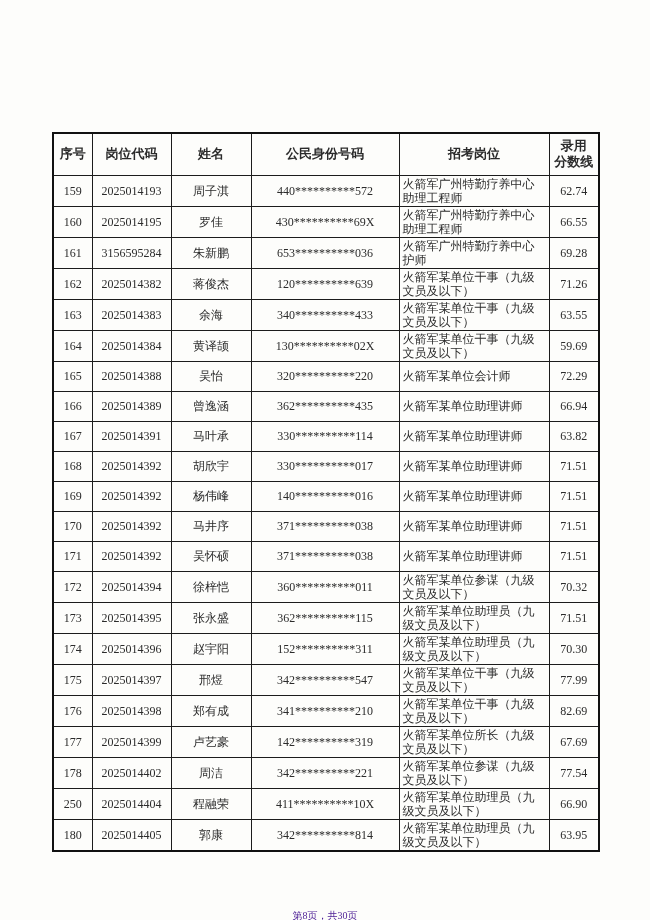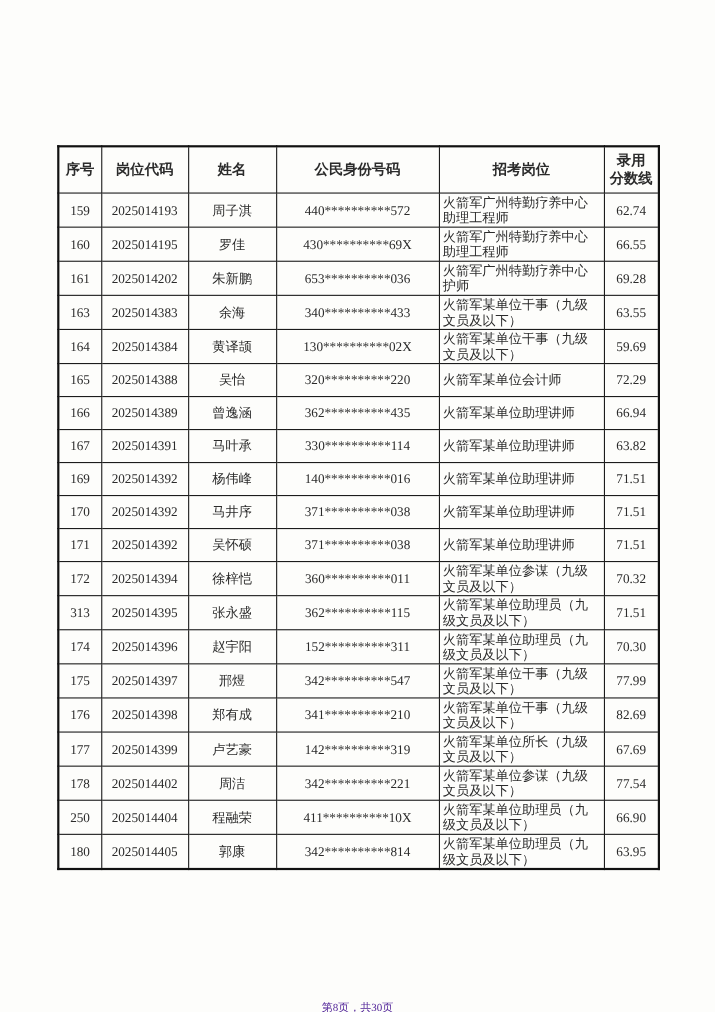--- a/index.html
+++ b/index.html
@@ -102,25 +102,33 @@
         <tr>
           <td class="cell-seq">160</td>
           <td class="cell-code">2025014195</td>
           <td class="cell-name">罗佳</td>
           <td class="cell-id">430**********69X</td>
           <td class="cell-position">火箭军广州特勤疗养中心助理工程师</td>
           <td class="cell-score">66.55</td>
         </tr>
         <tr>
           <td class="cell-seq">161</td>
-          <td class="cell-code">2025014202</td>
+          <td class="cell-code">3156595284</td>
           <td class="cell-name">朱新鹏</td>
           <td class="cell-id">653**********036</td>
           <td class="cell-position">火箭军广州特勤疗养中心护师</td>
           <td class="cell-score">69.28</td>
+        </tr>
+        <tr>
+          <td class="cell-seq">162</td>
+          <td class="cell-code">2025014382</td>
+          <td class="cell-name">蒋俊杰</td>
+          <td class="cell-id">120**********639</td>
+          <td class="cell-position">火箭军某单位干事（九级文员及以下）</td>
+          <td class="cell-score">71.26</td>
         </tr>
         <tr>
           <td class="cell-seq">163</td>
           <td class="cell-code">2025014383</td>
           <td class="cell-name">余海</td>
           <td class="cell-id">340**********433</td>
           <td class="cell-position">火箭军某单位干事（九级文员及以下）</td>
           <td class="cell-score">63.55</td>
         </tr>
         <tr>
@@ -149,20 +157,28 @@
         </tr>
         <tr>
           <td class="cell-seq">167</td>
           <td class="cell-code">2025014391</td>
           <td class="cell-name">马叶承</td>
           <td class="cell-id">330**********114</td>
           <td class="cell-position">火箭军某单位助理讲师</td>
           <td class="cell-score">63.82</td>
         </tr>
         <tr>
+          <td class="cell-seq">168</td>
+          <td class="cell-code">2025014392</td>
+          <td class="cell-name">胡欣宇</td>
+          <td class="cell-id">330**********017</td>
+          <td class="cell-position">火箭军某单位助理讲师</td>
+          <td class="cell-score">71.51</td>
+        </tr>
+        <tr>
           <td class="cell-seq">169</td>
           <td class="cell-code">2025014392</td>
           <td class="cell-name">杨伟峰</td>
           <td class="cell-id">140**********016</td>
           <td class="cell-position">火箭军某单位助理讲师</td>
           <td class="cell-score">71.51</td>
         </tr>
         <tr>
           <td class="cell-seq">170</td>
           <td class="cell-code">2025014392</td>
@@ -181,21 +197,21 @@
         </tr>
         <tr>
           <td class="cell-seq">172</td>
           <td class="cell-code">2025014394</td>
           <td class="cell-name">徐梓恺</td>
           <td class="cell-id">360**********011</td>
           <td class="cell-position">火箭军某单位参谋（九级文员及以下）</td>
           <td class="cell-score">70.32</td>
         </tr>
         <tr>
-          <td class="cell-seq">313</td>
+          <td class="cell-seq">173</td>
           <td class="cell-code">2025014395</td>
           <td class="cell-name">张永盛</td>
           <td class="cell-id">362**********115</td>
           <td class="cell-position">火箭军某单位助理员（九级文员及以下）</td>
           <td class="cell-score">71.51</td>
         </tr>
         <tr>
           <td class="cell-seq">174</td>
           <td class="cell-code">2025014396</td>
           <td class="cell-name">赵宇阳</td>

